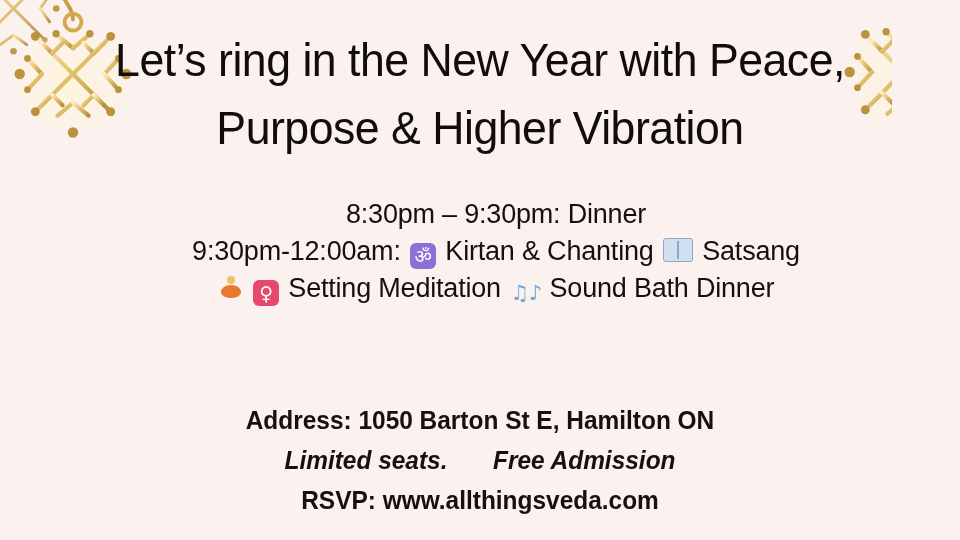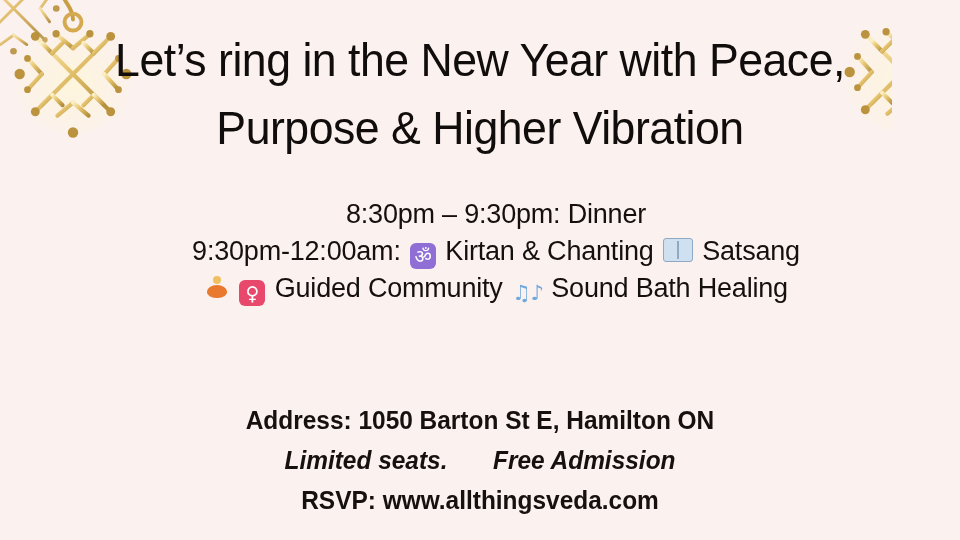--- a/index.html
+++ b/index.html
@@ -361,23 +361,23 @@
       <span>9:30pm-12:00am:</span>
       <span class="emoji em-om">ॐ</span>
       <span>Kirtan &amp; Chanting</span>
       <span class="emoji em-book"></span>
       <span>Satsang</span>
     </span>
 
     <span class="sch-line">
       <span class="emoji em-meditate"></span>
       <span class="emoji em-female">♀</span>
-      <span>Guided Community</span>
+      <span>Setting Meditation</span>
       <span class="emoji em-notes">♫♪</span>
-      <span>Sound Bath Healing</span>
+      <span>Sound Bath Dinner</span>
     </span>
 
   </div>
 
   <div class="details">
     <span class="det-line">Address: 1050 Barton St E, Hamilton ON</span>
 
     <span class="det-line">
       <span class="det-italic">Limited seats.</span>
       <span class="det-gap"></span>

